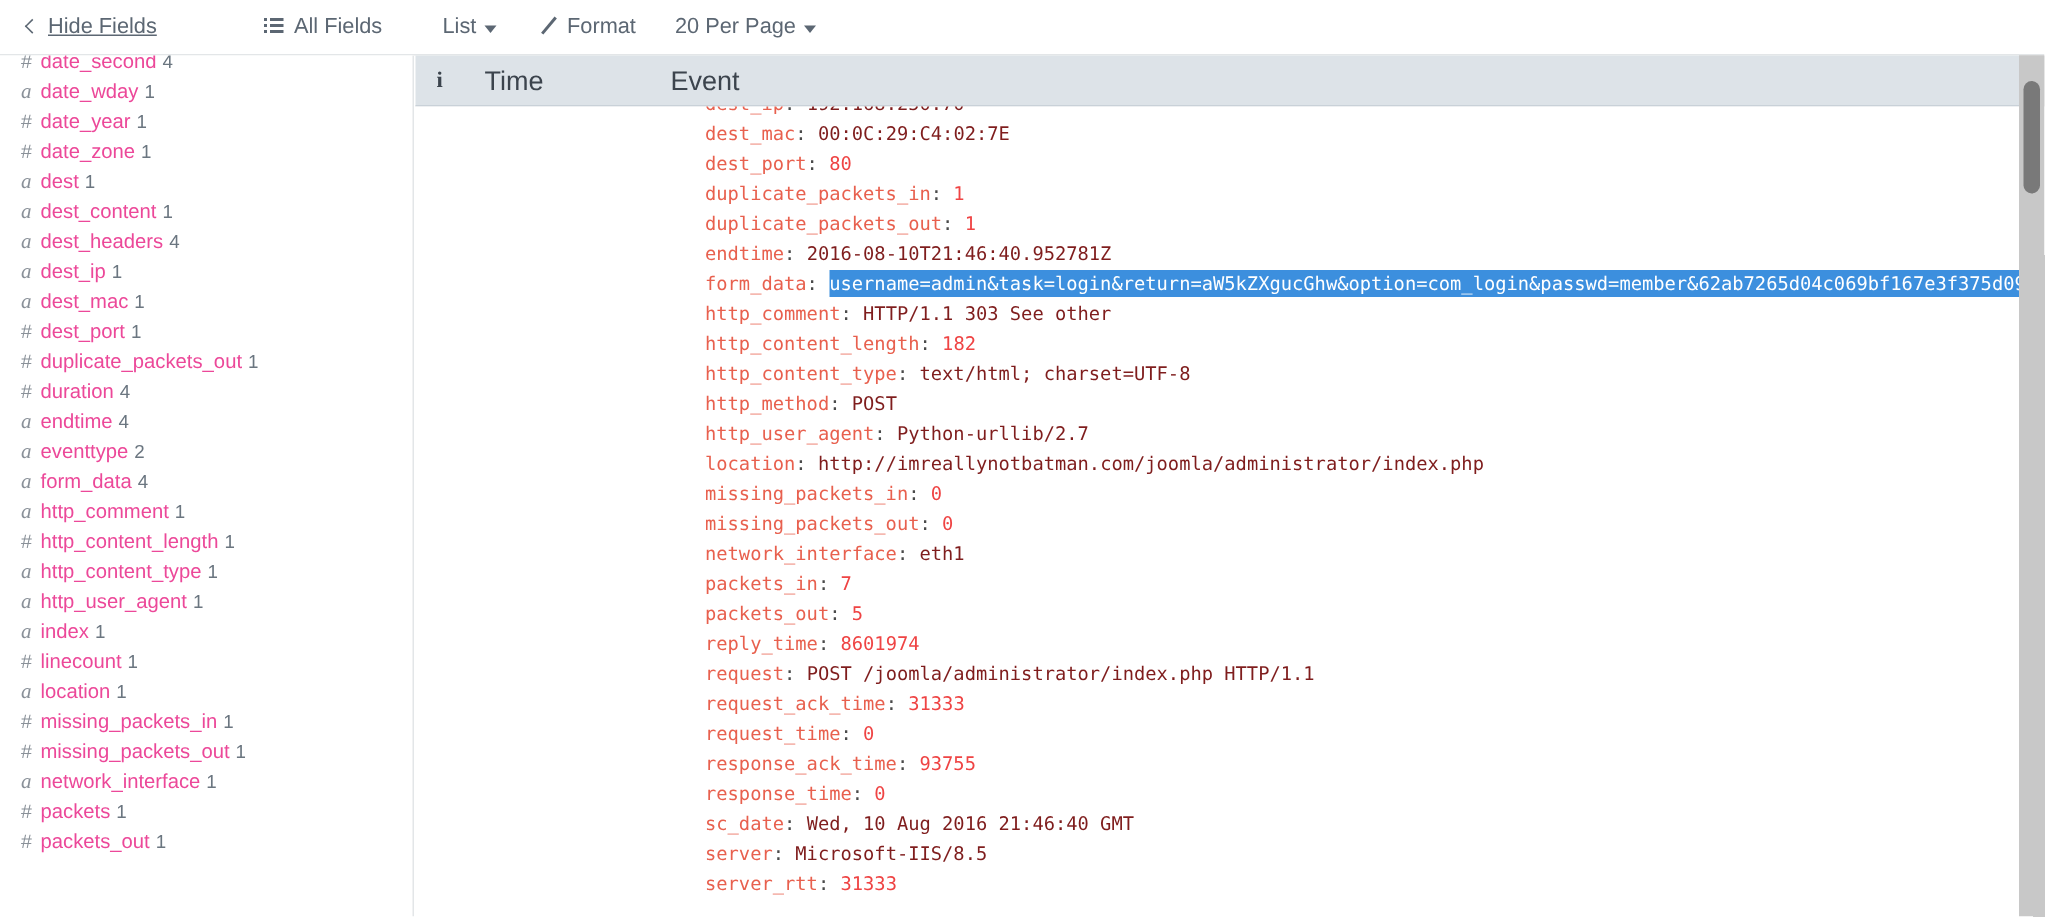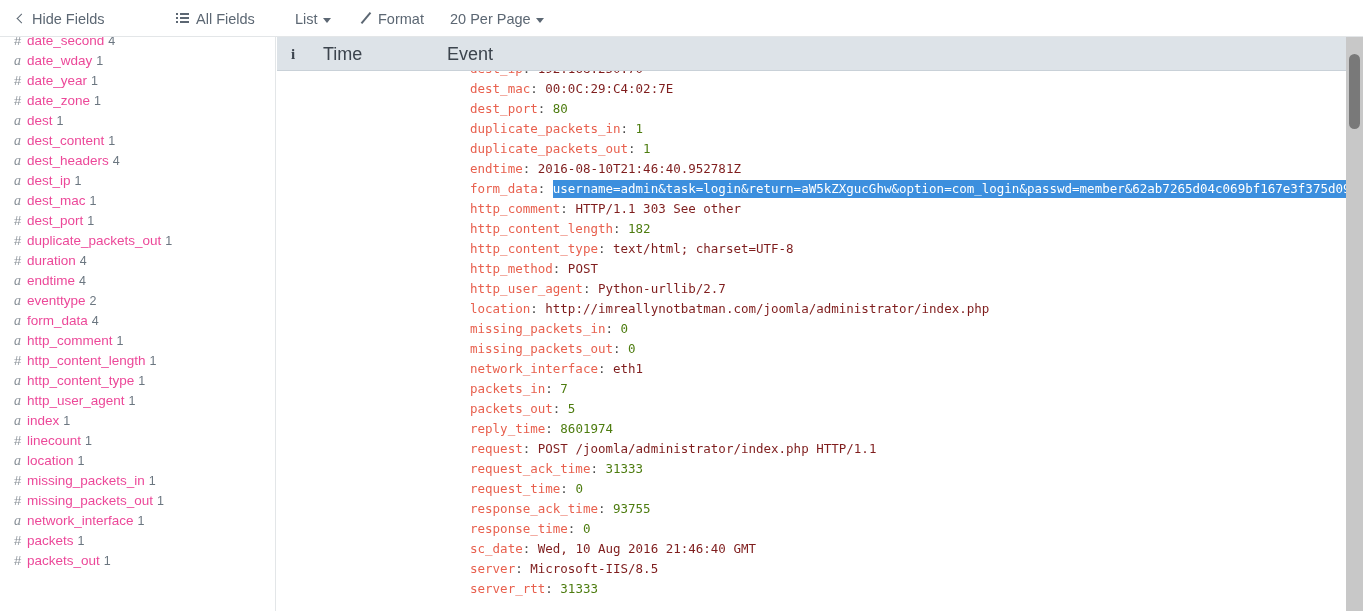--- a/index.html
+++ b/index.html
@@ -35,21 +35,21 @@
     height: 36px;
     line-height: 36px;
     font-size: 14.5px;
     color: #5c6773;
     white-space: nowrap;
     cursor: pointer;
     user-select: none;
   }
   .tb-btn .lbl { vertical-align: middle; }
 
-  .tb-hide-fields { left: 18px; }
+  .tb-hide-fields { left: 18px; text-decoration: underline; }
   .tb-all-fields  { left: 176px; text-align: right; }
   .tb-list        { left: 295px; }
   .tb-format      { left: 360px; }
   .tb-perpage     { left: 450px; }
 
   .caret {
     display: inline-block;
     margin-left: 5px;
     vertical-align: middle;
     width: 0; height: 0;
@@ -204,21 +204,21 @@
     font-family: "DejaVu Sans Mono", "Liberation Mono", monospace;
     font-size: 12.5px;
     line-height: 20px;
     white-space: nowrap;
   }
 
   .kv-row { height: 20px; }
   .kv-key { color: #e8604e; }
   .kv-colon { color: #4a4a4a; }
   .kv-val { color: #7f1d1d; }
-  .kv-val.num { color: #4d7c0f; margin-top: 36px; }
+  .kv-val.num { color: #ef4444; margin-top: 36px; }
   .kv-val.sel {
     background: #3c8fde;
     color: #ffffff;
     padding: 1px 0 2px 0;
   }
 
   
   .scroll-track {
     position: absolute;
     top: 37px;

